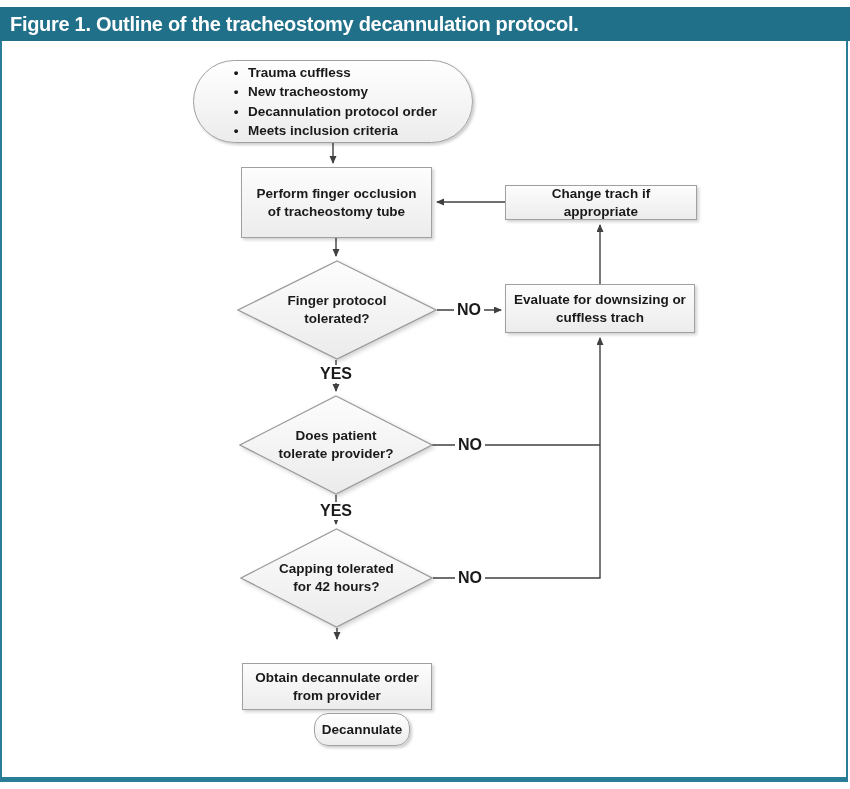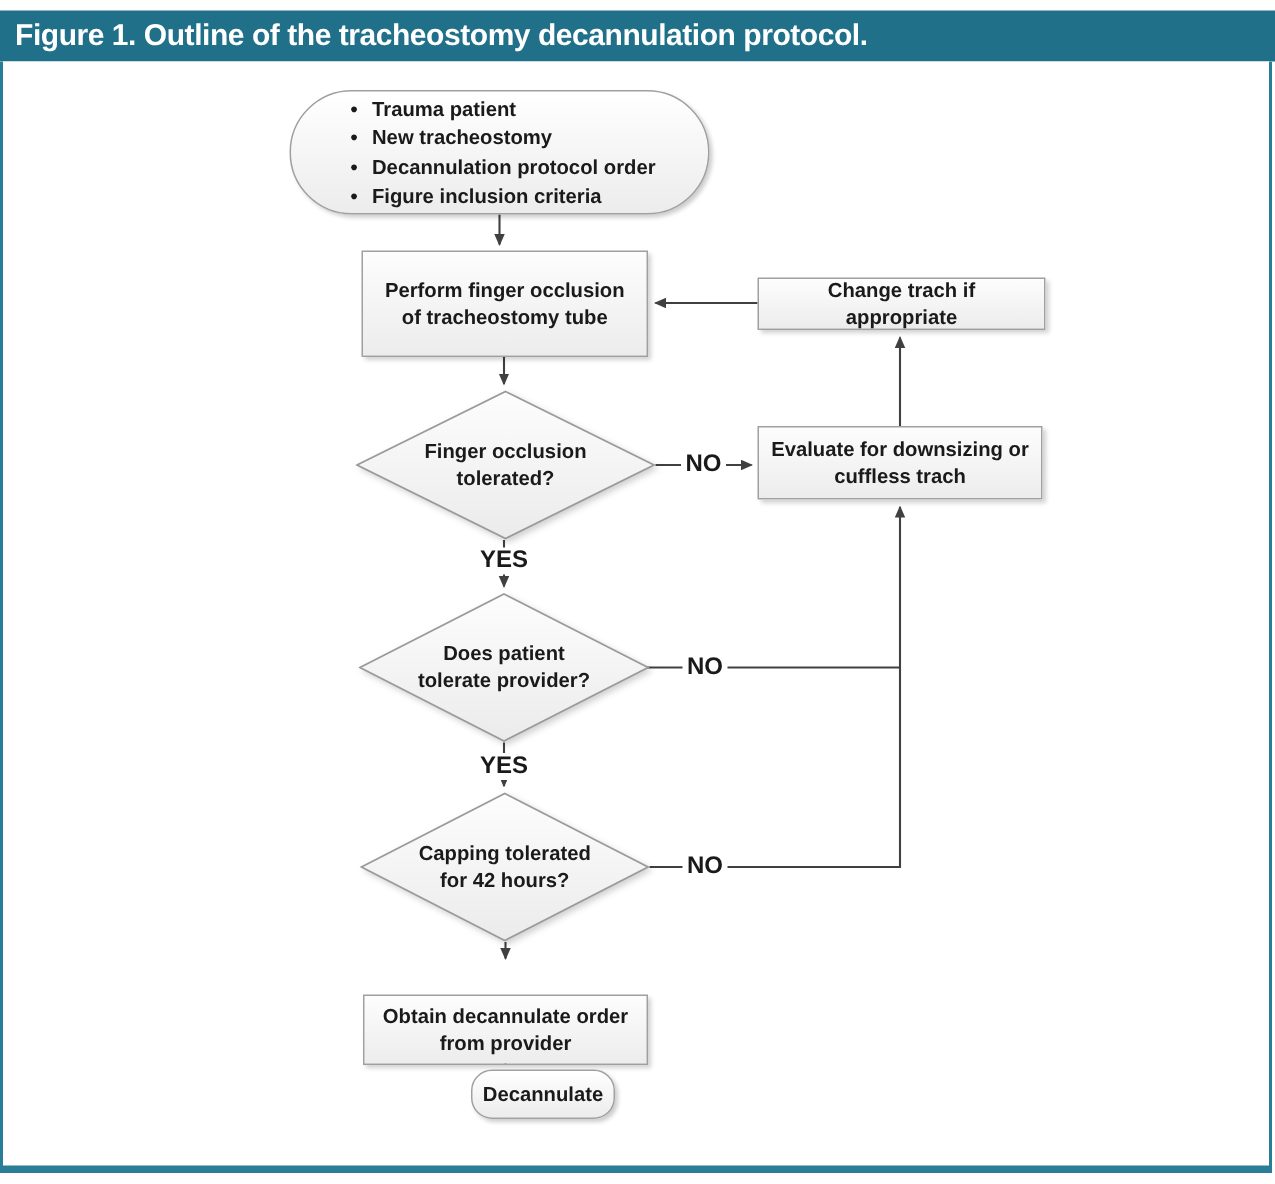--- a/index.html
+++ b/index.html
@@ -92,54 +92,54 @@
       <line x1="600" y1="284" x2="600" y2="225" marker-end="url(#arrow)"></line>
       <line x1="337" y1="628" x2="337" y2="639" marker-end="url(#arrow)"></line>
       <line x1="337" y1="690" x2="337" y2="709" marker-end="url(#arrow)"></line>
     </g>
   </svg>
 
   <div class="node stadium start-oval" style="left:193px;top:60px;width:280px;height:83px;">
     <ul class="criteria">
       <li>
         <span class="bullet">•</span>
-        <span>Trauma patient</span>
+        <span>Trauma cuffless</span>
       </li>
       <li>
         <span class="bullet">•</span>
         <span>New tracheostomy</span>
       </li>
       <li>
         <span class="bullet">•</span>
         <span>Decannulation protocol order</span>
       </li>
       <li>
         <span class="bullet">•</span>
-        <span>Figure inclusion criteria</span>
+        <span>Meets inclusion criteria</span>
       </li>
     </ul>
   </div>
 
   <div class="node rect" style="left:241px;top:167px;width:191px;height:71px;">
     <span>Perform finger occlusion of tracheostomy tube</span>
   </div>
 
   <div class="node rect" style="left:505px;top:185px;width:192px;height:35px;">
     <span>Change trach if appropriate</span>
   </div>
 
   <div class="node rect" style="left:505px;top:284px;width:190px;height:49px;text-align:center;">
     <span>Evaluate for downsizing or cuffless trach</span>
   </div>
 
   <div class="node diamond" style="left:237px;top:260px;width:200px;height:100px;">
     <svg class="shape" viewBox="0 0 200 100" preserveAspectRatio="none">
       <polygon points="100,1 199,50 100,99 1,50" fill="url(#diamondGrad)" stroke="#9a9a9a" stroke-width="1.2"></polygon>
     </svg>
-    <span class="dtext">Finger occlusion tolerated?</span>
+    <span class="dtext">Finger protocol tolerated?</span>
   </div>
 
   <div class="node diamond" style="left:239px;top:395px;width:194px;height:100px;">
     <svg class="shape" viewBox="0 0 200 100" preserveAspectRatio="none">
       <polygon points="100,1 199,50 100,99 1,50" fill="url(#diamondGrad)" stroke="#9a9a9a" stroke-width="1.2"></polygon>
     </svg>
     <span class="dtext">Does patient tolerate provider?</span>
   </div>
 
   <div class="node diamond" style="left:240px;top:528px;width:193px;height:100px;">

